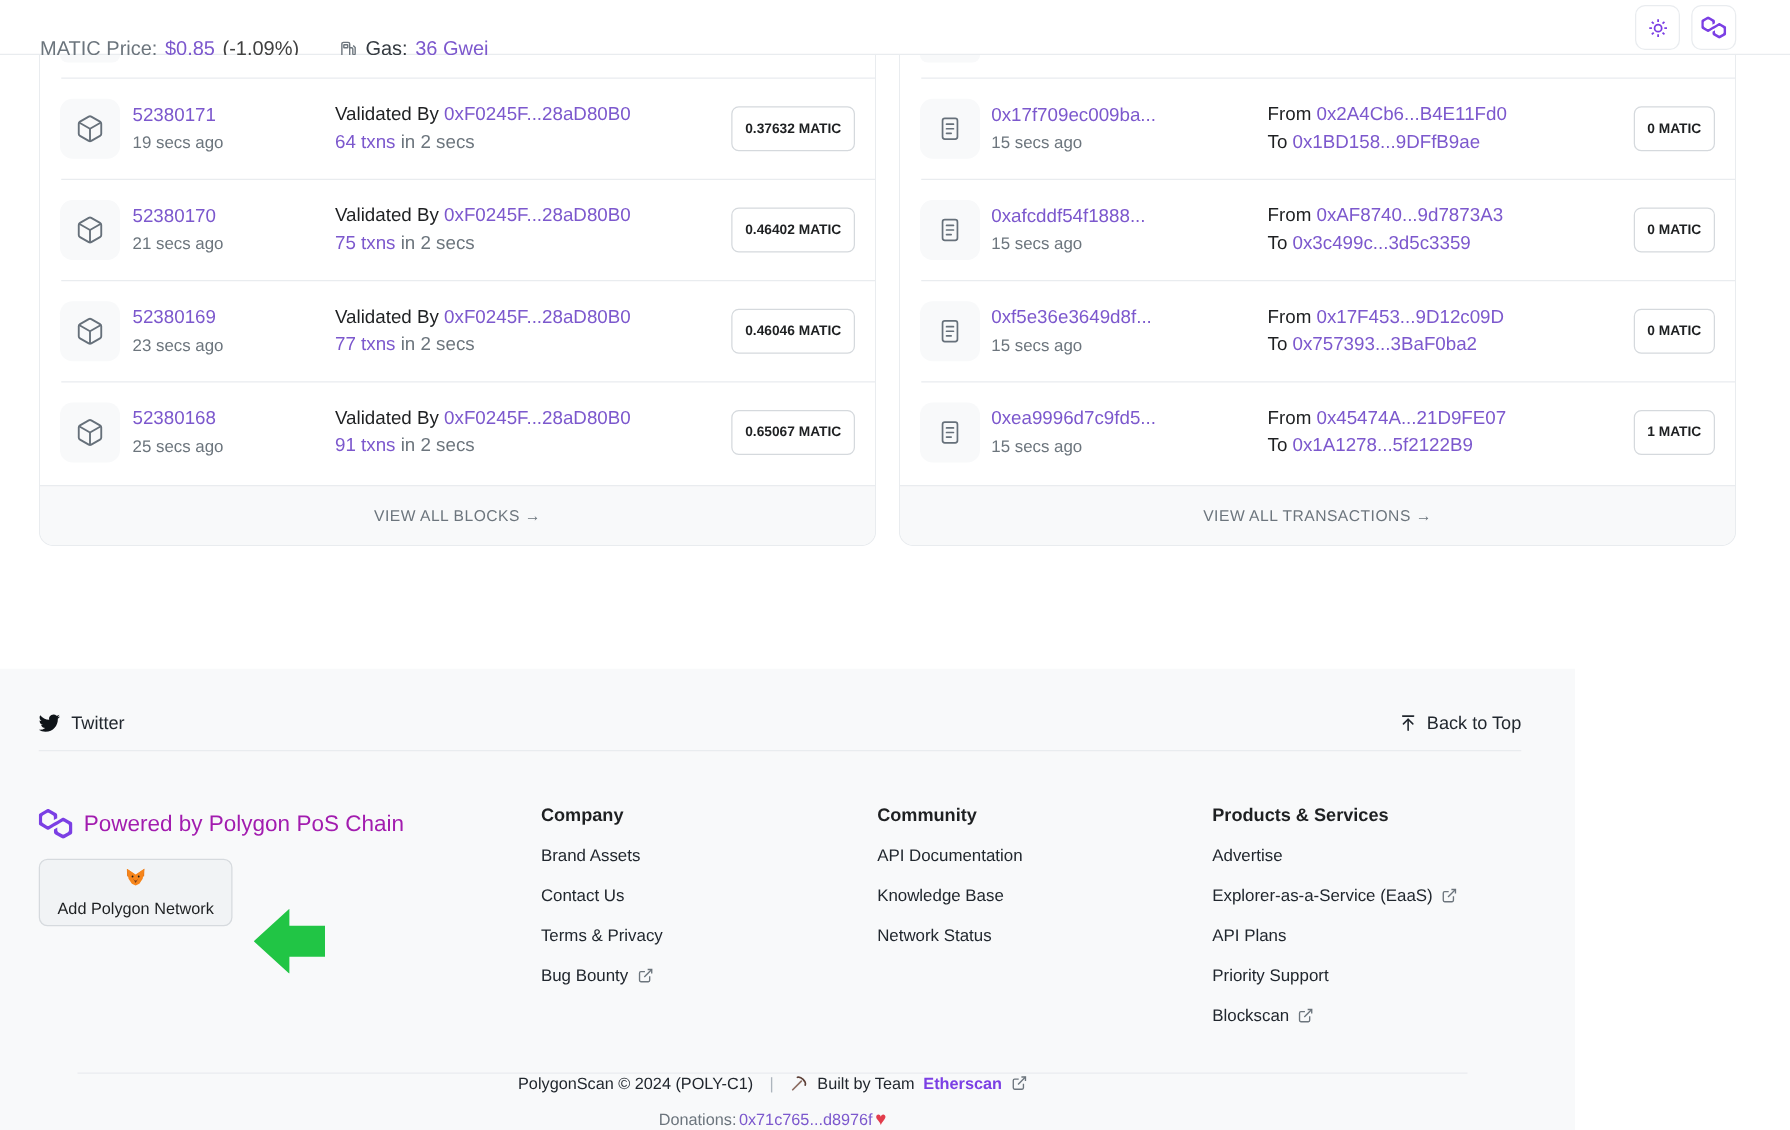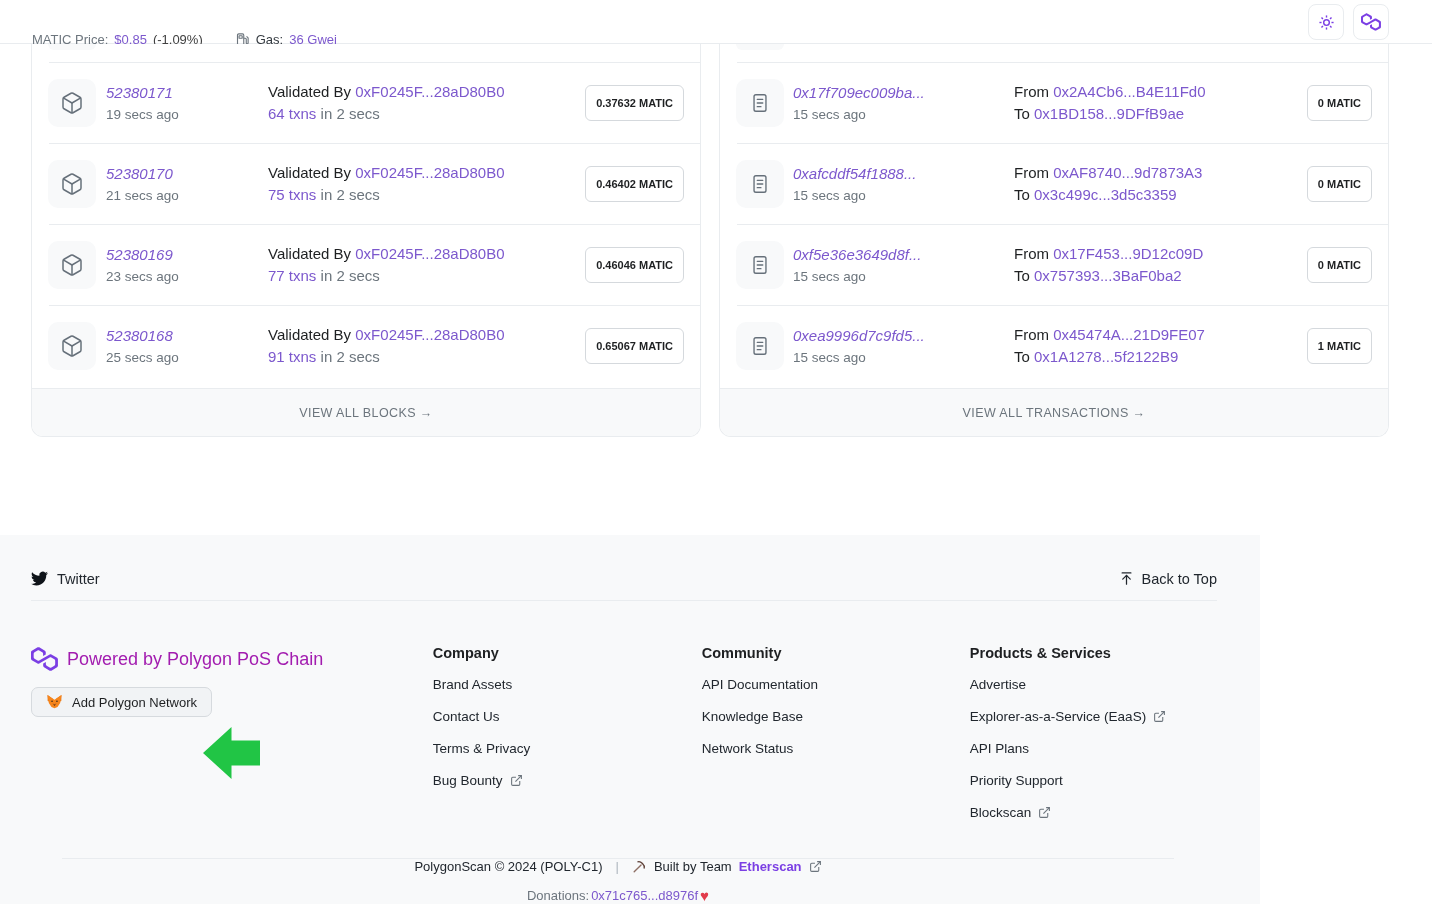--- a/index.html
+++ b/index.html
@@ -6,41 +6,41 @@
   html,body { width:1432px; height:904px; overflow:hidden; background:#fff;
     font-family:"Liberation Sans", sans-serif; color:#1e2022; }
   a { text-decoration:none; cursor:pointer; }
   .link { color:#7c58cd; }
   .muted { color:#6c757d; }
   .dark { color:#1e2022; }
 
   
   .topbar { position:absolute; top:0; left:0; width:1432px; height:44px;
     background:#fff; border-bottom:1px solid #e9ecef; display:flex; align-items:center; }
-  .topbar-left { display:flex; align-items:center; margin-left:32px; font-size:13px; gap:6px;margin-top:36px; }
+  .topbar-left { display:flex; align-items:center; margin-left:32px; font-size:16px; gap:6px;margin-top:36px; }
   .gas-wrap { display:flex; align-items:center; gap:6px; margin-left:26px; }
   .icon-btns { position:absolute; right:43px; top:4px; display:flex; gap:9px; }
   .icon-btn { width:36px; height:36px; border:1px solid #e9ecef; border-radius:8px;
     background:#fff; display:flex; align-items:center; justify-content:center; cursor:pointer; }
 
   
   .cards { position:absolute; top:44px; left:31px; width:1358px; display:flex; gap:18px; }
   .card { width:670px; height:393px; background:#fff;
     border-left:1px solid #e9ecef; border-right:1px solid #e9ecef; border-bottom:1px solid #e9ecef;
     border-radius:0 0 12px 12px; display:flex; flex-direction:column; overflow:hidden; }
   .sliver-zone { height:18px; position:relative; }
   .sliver { position:absolute; left:16px; top:0; width:48px; height:6px;
     background:#f8f9fa; border-radius:0 0 8px 8px; }
   .divider { border-top:1px solid #e9ecef; margin-left:17px; }
   .row { position:relative; height:80px; }
   .icon-box { position:absolute; left:16px; top:16px; width:48px; height:48px;
     background:#f8f9fa; border-radius:10px; display:flex; align-items:center;
     justify-content:center; color:#66707a; }
   .col-a { position:absolute; left:74px; top:50%; transform:translateY(-50%); }
-  .col-a .lg { font-size:15px; display:block; line-height:22px;font-style:italic; }
+  .col-a .lg { font-size:15px; display:block; line-height:22px; }
   .age { font-size:13.5px; color:#6c757d; line-height:21px; }
   .col-b { position:absolute; top:50%; transform:translateY(-50%); font-size:15px; }
   .card-blocks .col-b { left:236px; }
   .card-txs .col-b { left:294px; }
   .card-txs .col-a { left:73px; }
   .col-b .line { line-height:22px; }
   .badge { position:absolute; right:16px; top:50%; transform:translateY(-50%);
     border:1px solid #d5d9dd; border-radius:6px; padding:11px 10px; font-size:11px;
     font-weight:600; color:#1e2022; white-space:nowrap; background:#fff; }
   .card-footer { margin-top:auto; height:48px; background:#f8f9fa; border-top:1px solid #e9ecef;
@@ -59,21 +59,21 @@
   .cols { display:flex; padding-top:44px; }
   .col1 { width:460px; position:relative; }
   .col2 { width:308px; }
   .col3 { width:307px; }
   .col4 { width:283px; }
   .powered-row { display:flex; align-items:center; gap:9px; height:28px; }
   .powered-text { font-size:18px; color:#a21caf; }
   .pf-desc { margin-top:10px; font-size:13.5px; line-height:22px; color:#21272e; max-width:400px; }
   .add-btn { margin-top:14px; display:inline-flex; align-items:center; gap:9px;
     padding:6px 14px; background:#f1f3f5; border:1px solid #d6dade; border-radius:7px;
-    font-size:13px; color:#1e2022; cursor:pointer; }
+    font-size:13px; color:#1e2022; cursor:pointer;flex-direction:column; }
   .green-arrow { position:absolute; left:172px; top:82px; width:57px; height:52px;
     background:#21c545;
     clip-path:polygon(0% 50%, 50% 0%, 50% 26%, 100% 26%, 100% 74%, 50% 74%, 50% 100%); }
   .col-title { font-size:14.5px; font-weight:700; color:#1e2022; margin-bottom:16px; }
   .f-link { display:flex; align-items:center; gap:7px; font-size:13.5px; color:#21272e;
     margin-bottom:17px; cursor:pointer; }
   .ext { color:#6c757d; display:inline-flex; }
   .bottom-bar { position:absolute; bottom:0; left:31px; right:43px; height:46px;
     border-top:1px solid #e9ecef; display:flex; align-items:center;
     justify-content:space-between; font-size:13px; color:#21272e;flex-direction:column; }

